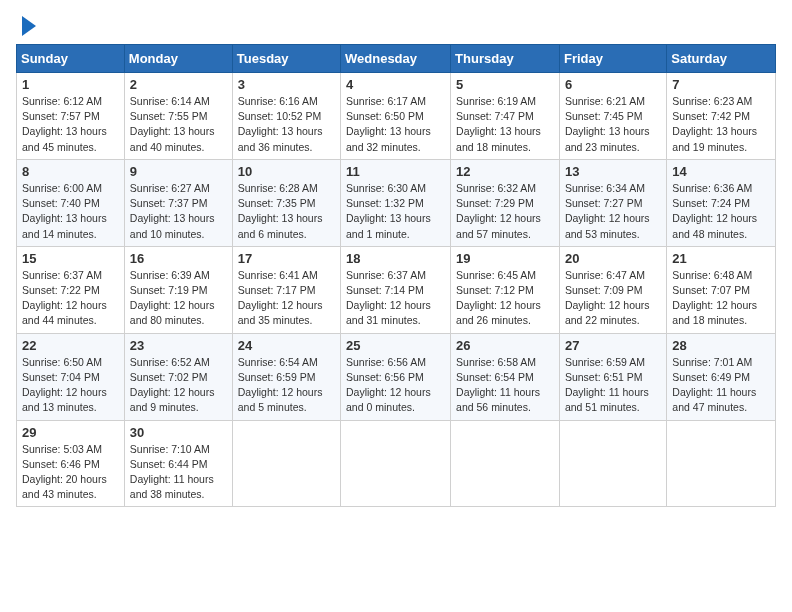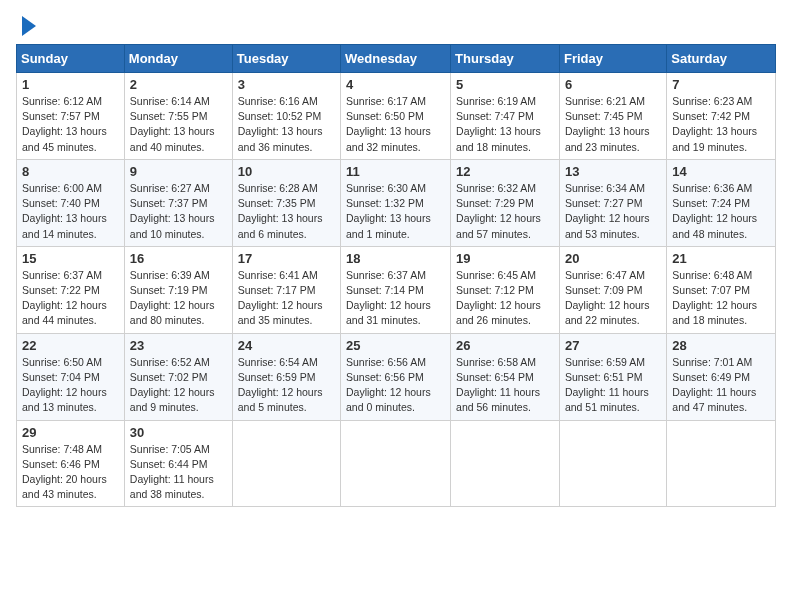--- a/index.html
+++ b/index.html
@@ -357,29 +357,29 @@
             <span>Sunrise: 7:01 AM</span><br>
             <span>Sunset: 6:49 PM</span><br>
             <span>Daylight: 11 hours and 47 minutes.</span>
           </div>
         </td>
       </tr>
       <tr>
         <td>
           <span class="day-num">29</span>
           <div class="cell-content">
-            <span>Sunrise: 7:48 AM</span><br>
+            <span>Sunrise: 5:03 AM</span><br>
             <span>Sunset: 6:46 PM</span><br>
             <span>Daylight: 20 hours and 43 minutes.</span>
           </div>
         </td>
         <td>
           <span class="day-num">30</span>
           <div class="cell-content">
-            <span>Sunrise: 7:05 AM</span><br>
+            <span>Sunrise: 7:10 AM</span><br>
             <span>Sunset: 6:44 PM</span><br>
             <span>Daylight: 11 hours and 38 minutes.</span>
           </div>
         </td>
         <td class="empty-cell"></td>
         <td class="empty-cell"></td>
         <td class="empty-cell"></td>
         <td class="empty-cell"></td>
         <td class="empty-cell"></td>
       </tr>

